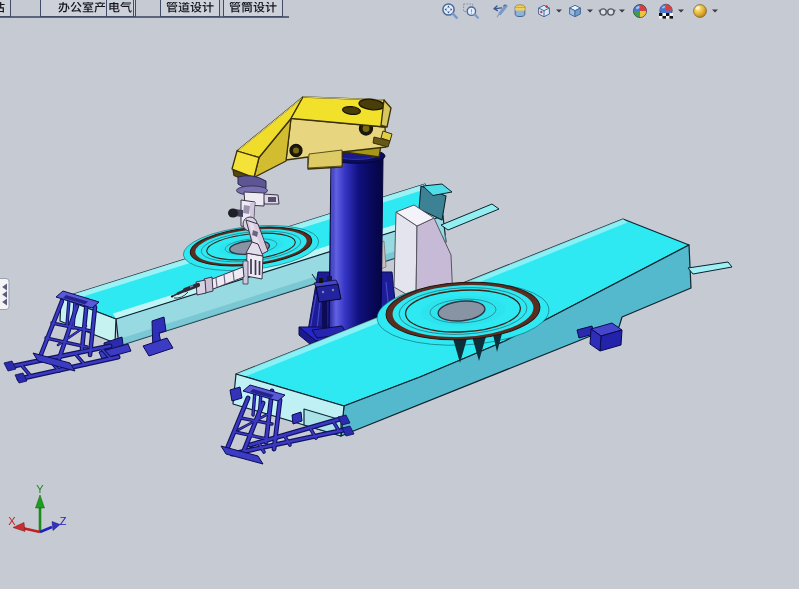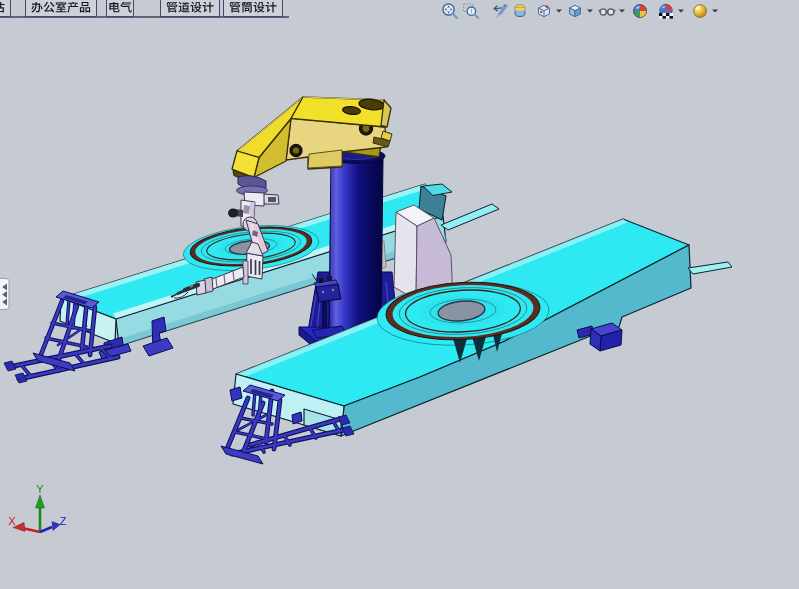--- a/index.html
+++ b/index.html
@@ -243,21 +243,21 @@
 
   <div id="topbar">
     <div id="tabline"></div>
 <div class="tab" style="left:-25px;width:36px">
   <span class="tab-text">评估</span>
   <svg class="glyph-run" width="24" height="12" viewBox="0 0 24 12" fill="#14141f" aria-hidden="true">
           <path transform="translate(0,0)" d="M4.0 5.3H11.6V6.4H4.0ZM4.3 -0.0H11.1V1.0H4.3ZM7.2 0.2H8.3V10.5H7.2ZM9.9 1.6 11.0 1.8Q10.9 2.4 10.7 2.9Q10.5 3.4 10.4 3.9Q10.2 4.4 10.0 4.8L9.1 4.6Q9.3 4.2 9.4 3.6Q9.6 3.1 9.7 2.6Q9.8 2.0 9.9 1.6ZM4.6 1.8 5.6 1.6Q5.8 2.1 5.9 2.6Q6.0 3.1 6.1 3.6Q6.3 4.1 6.3 4.5L5.3 4.8Q5.2 4.4 5.1 3.9Q5.1 3.4 4.9 2.8Q4.8 2.3 4.6 1.8ZM1.1 0.4 1.8 -0.3Q2.1 -0.0 2.5 0.3Q2.8 0.6 3.1 0.9Q3.4 1.2 3.6 1.5L2.9 2.3Q2.7 2.0 2.4 1.7Q2.1 1.4 1.7 1.0Q1.4 0.7 1.1 0.4ZM2.0 10.3 1.7 9.3 2.0 8.9 4.1 7.2Q4.2 7.4 4.3 7.7Q4.4 8.0 4.5 8.2Q3.8 8.8 3.3 9.1Q2.8 9.5 2.6 9.7Q2.3 10.0 2.2 10.1Q2.1 10.2 2.0 10.3ZM0.5 3.1H2.6V4.2H0.5ZM2.0 10.3Q1.9 10.2 1.9 10.0Q1.8 9.8 1.7 9.6Q1.6 9.5 1.5 9.4Q1.6 9.2 1.8 9.0Q2.0 8.7 2.0 8.3V3.1H3.1V9.2Q3.1 9.2 2.9 9.3Q2.7 9.4 2.5 9.6Q2.3 9.8 2.1 10.0Q2.0 10.2 2.0 10.3Z"></path>
           <path transform="translate(12,0)" d="M3.1 -0.6 4.1 -0.3Q3.8 0.8 3.2 1.8Q2.7 2.8 2.1 3.7Q1.5 4.6 0.8 5.2Q0.8 5.1 0.7 4.9Q0.5 4.7 0.4 4.4Q0.3 4.2 0.2 4.1Q0.8 3.5 1.3 2.8Q1.8 2.0 2.3 1.2Q2.7 0.3 3.1 -0.6ZM1.8 2.6 2.9 1.5 2.9 1.5V10.5H1.8ZM4.5 5.3H10.9V10.5H9.7V6.4H5.7V10.5H4.5ZM7.1 -0.6H8.3V5.9H7.1ZM3.9 1.9H11.6V3.0H3.9ZM5.1 8.9H10.4V10.0H5.1Z"></path>
         </svg>
 </div>
-<div class="tab" style="left:25px;width:72px">
+<div class="tab" style="left:40px;width:96px">
   <span class="tab-text">办公室产品</span>
   <svg class="glyph-run" width="60" height="12" viewBox="0 0 60 12" fill="#14141f" aria-hidden="true">
           <path transform="translate(0,0)" d="M1.0 1.5H8.5V2.7H1.0ZM7.9 1.5H9.2Q9.2 1.5 9.2 1.6Q9.2 1.7 9.2 1.9Q9.2 2.0 9.2 2.1Q9.1 4.0 9.0 5.4Q8.9 6.7 8.8 7.6Q8.7 8.4 8.6 8.9Q8.5 9.4 8.3 9.7Q8.1 10.0 7.8 10.1Q7.6 10.2 7.2 10.3Q6.9 10.3 6.3 10.3Q5.8 10.3 5.3 10.3Q5.3 10.0 5.1 9.7Q5.0 9.3 4.9 9.1Q5.5 9.1 5.9 9.1Q6.4 9.1 6.7 9.1Q6.8 9.1 7.0 9.1Q7.1 9.1 7.2 8.9Q7.3 8.8 7.4 8.3Q7.6 7.9 7.6 7.0Q7.7 6.2 7.8 4.9Q7.9 3.6 7.9 1.8ZM4.5 -0.6H5.7V1.7Q5.7 2.5 5.6 3.4Q5.6 4.3 5.3 5.3Q5.1 6.2 4.6 7.2Q4.2 8.1 3.4 9.0Q2.6 9.8 1.4 10.6Q1.3 10.4 1.1 10.3Q1.0 10.1 0.8 9.9Q0.6 9.7 0.5 9.6Q1.6 9.0 2.3 8.2Q3.0 7.4 3.5 6.6Q3.9 5.7 4.1 4.9Q4.3 4.0 4.4 3.2Q4.5 2.4 4.5 1.7ZM2.1 3.5 3.1 3.9Q2.9 4.5 2.7 5.1Q2.4 5.7 2.1 6.3Q1.8 6.9 1.5 7.3L0.4 6.7Q0.8 6.3 1.1 5.8Q1.4 5.2 1.6 4.6Q1.9 4.1 2.1 3.5ZM9.2 3.8 10.3 3.4Q10.5 4.0 10.8 4.7Q11.1 5.3 11.3 6.0Q11.5 6.6 11.6 7.1L10.5 7.5Q10.4 7.1 10.2 6.4Q10.0 5.8 9.8 5.1Q9.5 4.4 9.2 3.8Z"></path>
           <path transform="translate(12,0)" d="M7.2 6.2 8.3 5.7Q8.8 6.4 9.4 7.1Q9.9 7.9 10.4 8.6Q10.8 9.3 11.1 9.9L10.0 10.5Q9.7 9.9 9.3 9.2Q8.8 8.4 8.3 7.7Q7.8 6.9 7.2 6.2ZM3.7 -0.3 5.0 0.0Q4.6 1.0 4.0 1.9Q3.5 2.9 2.9 3.6Q2.3 4.4 1.6 5.0Q1.5 4.9 1.3 4.8Q1.1 4.6 0.9 4.4Q0.7 4.3 0.5 4.2Q1.2 3.7 1.8 3.0Q2.4 2.3 2.9 1.4Q3.4 0.6 3.7 -0.3ZM8.1 -0.4Q8.4 0.2 8.8 0.8Q9.2 1.4 9.7 2.0Q10.2 2.6 10.7 3.1Q11.2 3.7 11.6 4.0Q11.5 4.2 11.3 4.3Q11.1 4.5 10.9 4.7Q10.8 4.9 10.7 5.0Q10.2 4.6 9.7 4.0Q9.2 3.4 8.7 2.8Q8.2 2.1 7.8 1.4Q7.4 0.7 7.0 0.0ZM1.9 9.8Q1.9 9.7 1.8 9.5Q1.7 9.2 1.6 9.0Q1.5 8.8 1.4 8.6Q1.7 8.5 2.0 8.3Q2.2 8.0 2.5 7.6Q2.7 7.4 3.1 7.0Q3.4 6.5 3.8 5.9Q4.2 5.2 4.7 4.5Q5.1 3.7 5.4 3.0L6.7 3.5Q6.1 4.6 5.5 5.6Q4.8 6.6 4.1 7.5Q3.4 8.4 2.7 9.1V9.2Q2.7 9.2 2.6 9.2Q2.5 9.3 2.3 9.4Q2.1 9.5 2.0 9.6Q1.9 9.7 1.9 9.8ZM1.9 9.8 1.8 8.8 2.6 8.4 9.1 8.0Q9.1 8.3 9.2 8.6Q9.3 8.9 9.3 9.1Q7.8 9.2 6.7 9.3Q5.5 9.4 4.8 9.4Q4.0 9.5 3.5 9.6Q3.0 9.6 2.7 9.6Q2.4 9.7 2.2 9.7Q2.0 9.8 1.9 9.8Z"></path>
           <path transform="translate(24,0)" d="M5.4 5.7H6.6V9.6H5.4ZM2.1 2.3H10.0V3.3H2.1ZM0.7 9.2H11.4V10.2H0.7ZM1.8 6.8H10.3V7.8H1.8ZM7.2 3.8 8.1 3.3Q8.5 3.6 8.9 4.0Q9.4 4.4 9.8 4.8Q10.2 5.2 10.4 5.5L9.6 6.1Q9.3 5.8 8.9 5.4Q8.6 5.0 8.1 4.6Q7.7 4.2 7.2 3.8ZM0.8 0.4H11.2V2.6H10.1V1.4H1.9V2.6H0.8ZM2.3 6.0Q2.3 5.9 2.2 5.7Q2.1 5.5 2.1 5.3Q2.0 5.1 2.0 5.0Q2.1 4.9 2.3 4.8Q2.6 4.7 2.8 4.5Q3.0 4.4 3.3 4.1Q3.7 3.8 4.2 3.4Q4.6 2.9 5.0 2.5L5.9 3.1Q5.2 3.8 4.5 4.4Q3.7 5.0 2.9 5.5V5.5Q2.9 5.5 2.8 5.5Q2.7 5.6 2.6 5.6Q2.5 5.7 2.4 5.8Q2.3 5.9 2.3 6.0ZM2.3 6.0 2.3 5.2 2.9 4.9 9.1 4.5Q9.1 4.7 9.2 4.9Q9.2 5.1 9.2 5.3Q7.5 5.4 6.3 5.5Q5.1 5.6 4.4 5.7Q3.6 5.8 3.2 5.8Q2.8 5.8 2.6 5.9Q2.4 5.9 2.3 6.0ZM5.1 -0.5 6.2 -0.8Q6.4 -0.5 6.6 -0.1Q6.8 0.3 6.9 0.6L5.7 1.0Q5.7 0.7 5.5 0.3Q5.3 -0.1 5.1 -0.5Z"></path>
           <path transform="translate(36,0)" d="M2.1 3.9H11.2V5.0H2.1ZM1.3 0.7H10.9V1.8H1.3ZM1.4 3.9H2.6V5.6Q2.6 6.1 2.6 6.8Q2.5 7.4 2.4 8.1Q2.2 8.8 2.0 9.4Q1.7 10.1 1.3 10.6Q1.2 10.5 1.0 10.3Q0.9 10.2 0.7 10.0Q0.5 9.9 0.4 9.8Q0.8 9.2 1.1 8.4Q1.3 7.7 1.4 6.9Q1.4 6.2 1.4 5.5ZM3.1 2.2 4.1 1.8Q4.3 2.2 4.7 2.7Q5.0 3.2 5.1 3.5L4.1 4.0Q3.9 3.6 3.6 3.1Q3.4 2.6 3.1 2.2ZM8.2 1.9 9.4 2.3Q9.1 2.8 8.7 3.4Q8.4 3.9 8.1 4.3L7.2 3.9Q7.4 3.7 7.6 3.3Q7.7 3.0 7.9 2.6Q8.1 2.2 8.2 1.9ZM5.0 -0.4 6.1 -0.7Q6.4 -0.3 6.6 0.1Q6.9 0.5 7.0 0.8L5.8 1.1Q5.7 0.8 5.5 0.4Q5.2 -0.0 5.0 -0.4Z"></path>
           <path transform="translate(48,0)" d="M3.7 1.0V2.9H8.3V1.0ZM2.6 -0.1H9.4V4.0H2.6ZM0.9 5.2H5.3V10.4H4.2V6.3H2.0V10.5H0.9ZM6.5 5.2H11.1V10.4H10.0V6.3H7.6V10.5H6.5ZM1.4 8.8H4.7V9.9H1.4ZM7.1 8.8H10.5V9.9H7.1Z"></path>
         </svg>
 </div>
 <div class="tab" style="left:106px;width:28px">

